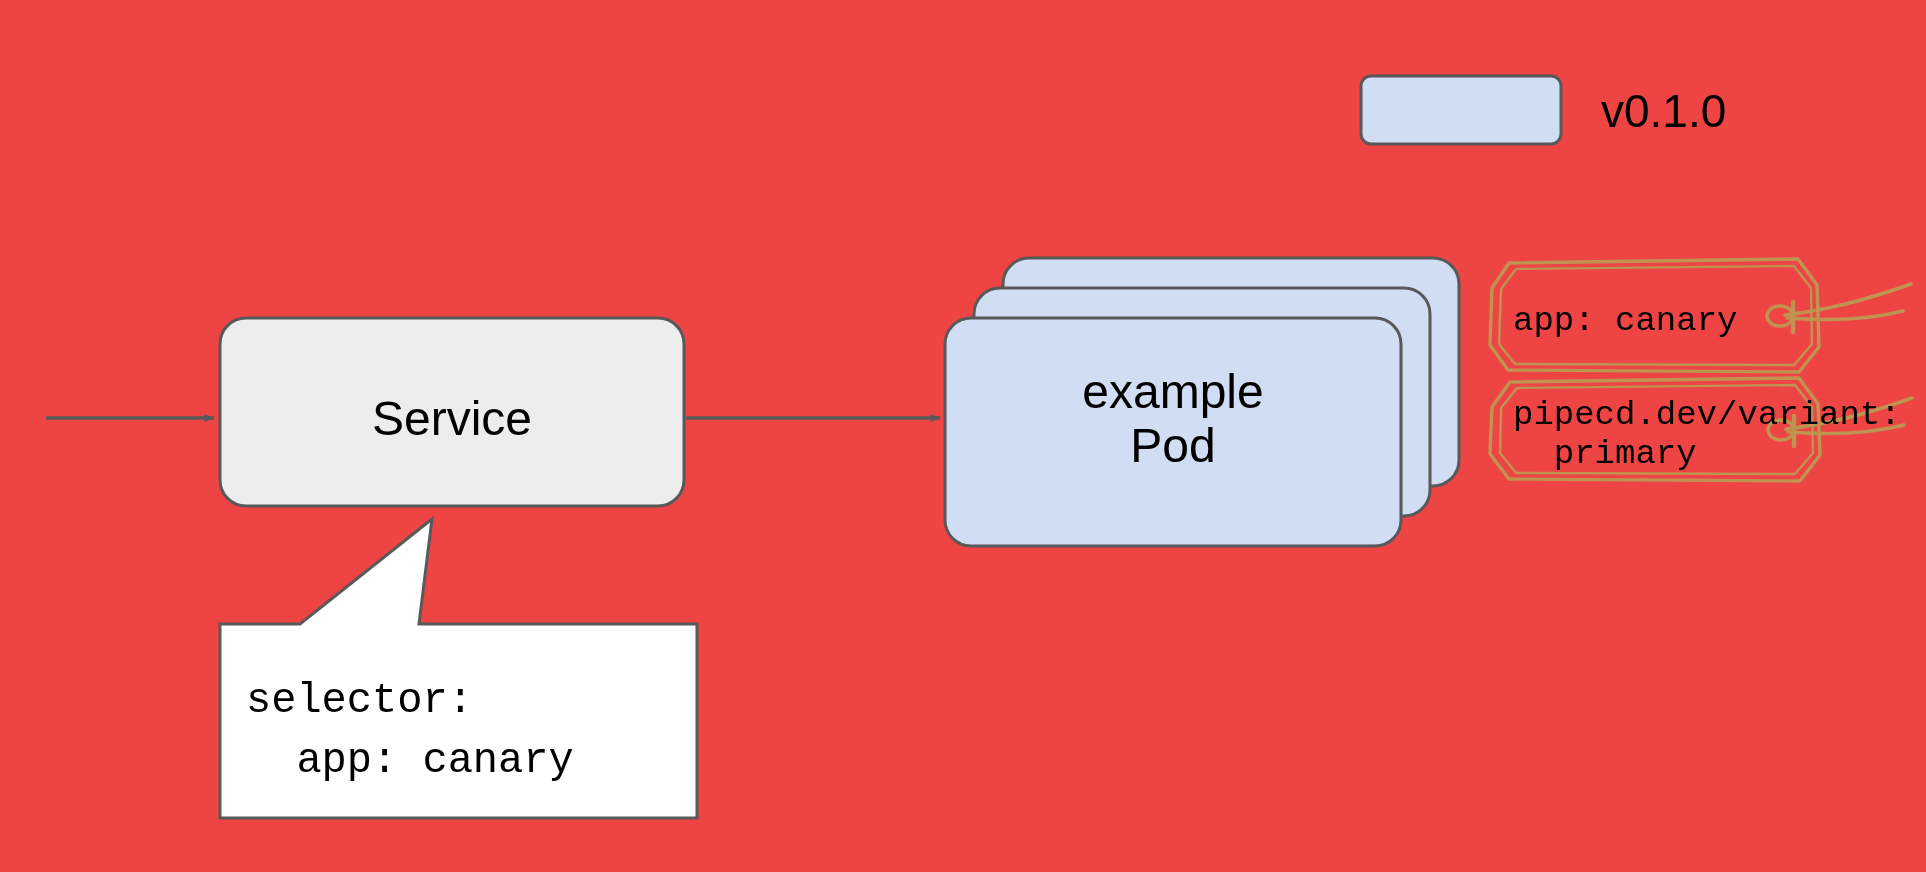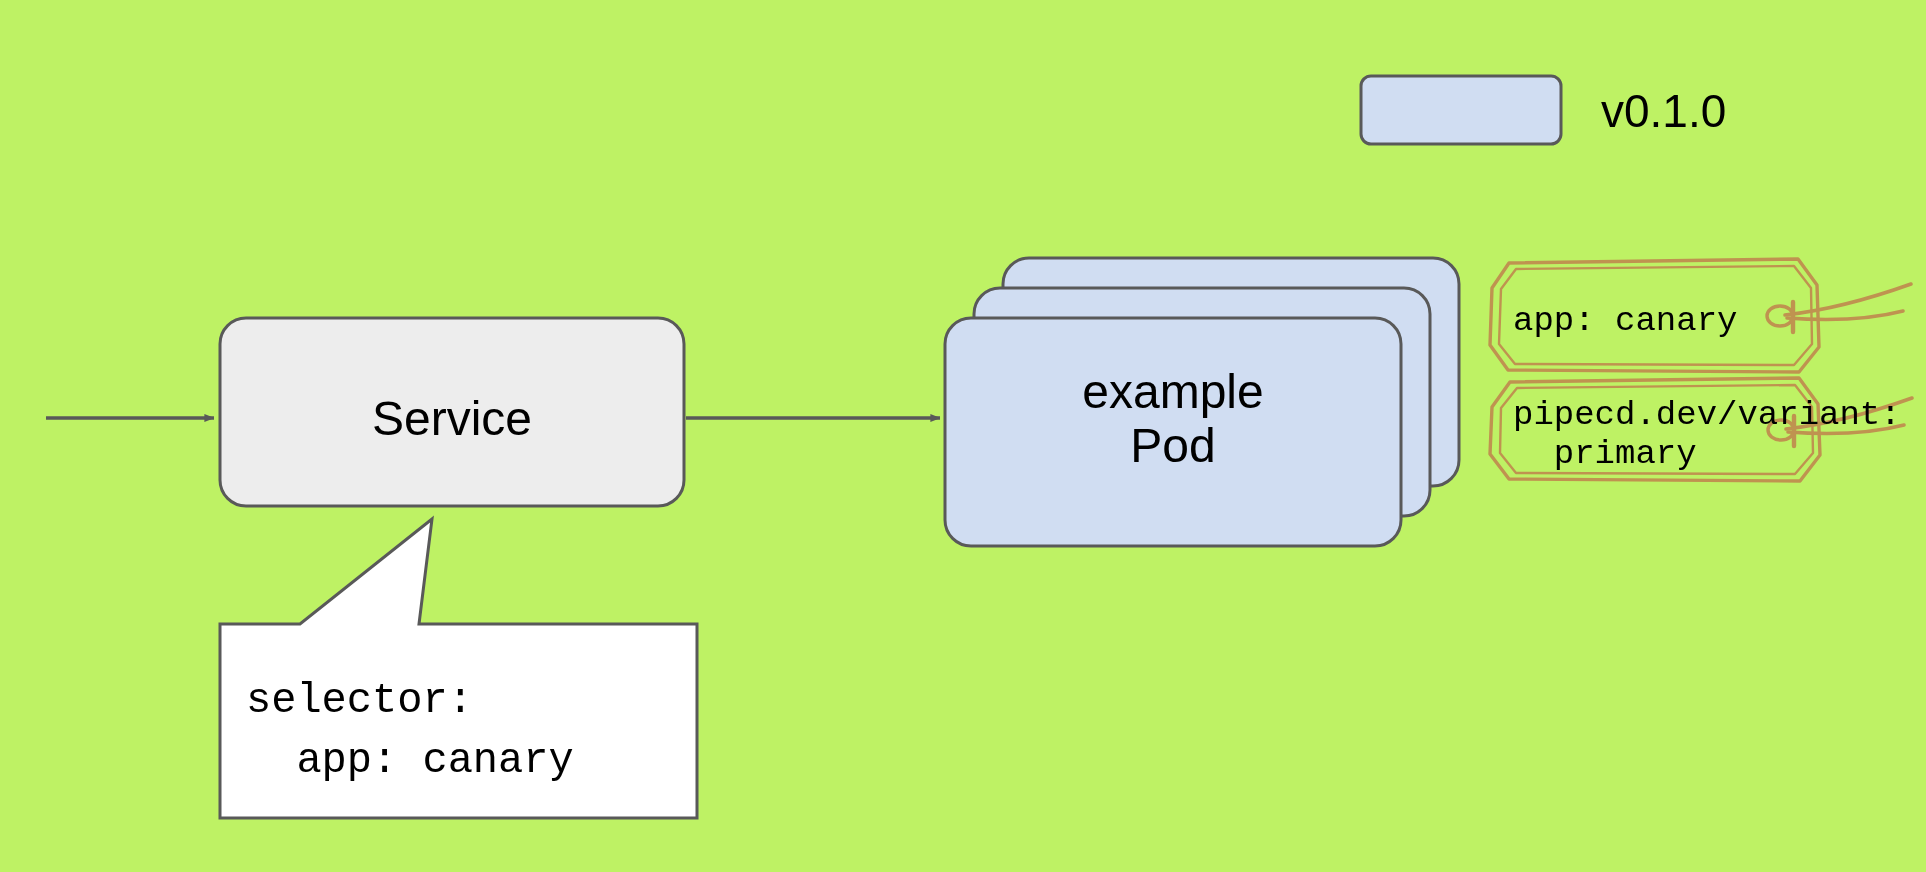--- a/index.html
+++ b/index.html
@@ -8,21 +8,21 @@
     padding: 0;
     background: #ffffff;
   }
   body {
     font-family: "Liberation Sans", sans-serif;
   }
   #canvas {
     position: relative;
     width: 1926px;
     height: 872px;
-    background: #bef264;
+    background: #ef4444;
     overflow: hidden;
   }
   #diagram-svg {
     position: absolute;
     left: 0;
     top: 0;
     width: 1926px;
     height: 872px;
   }
   .sans-label {

